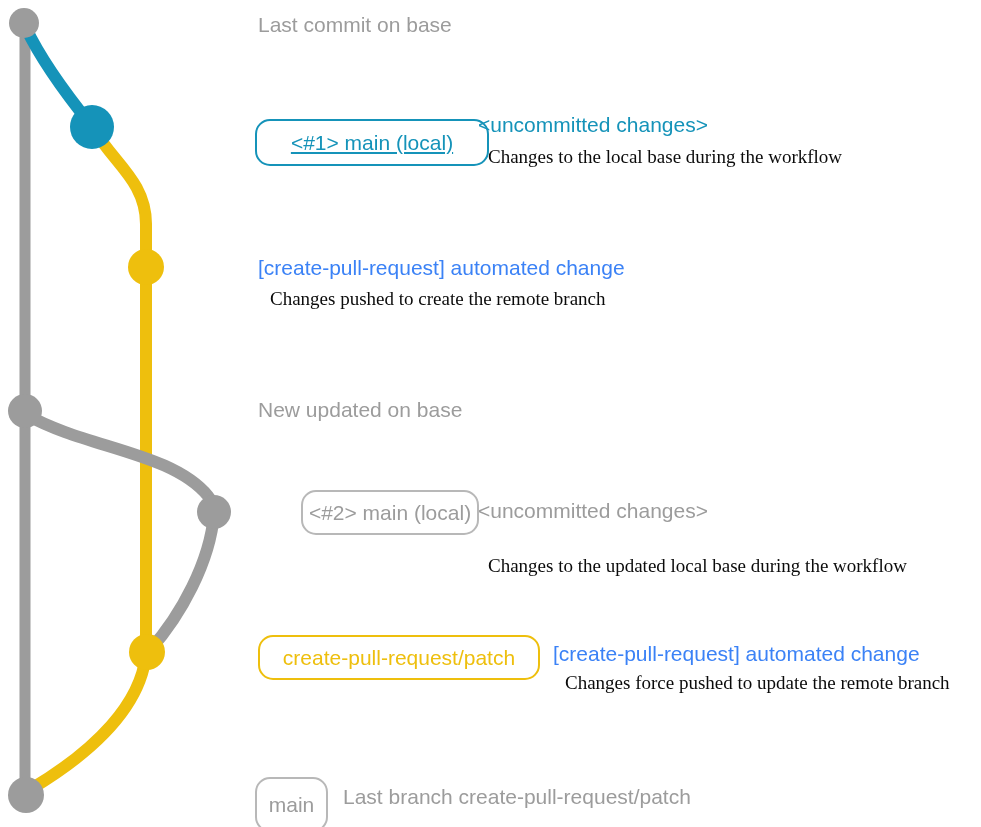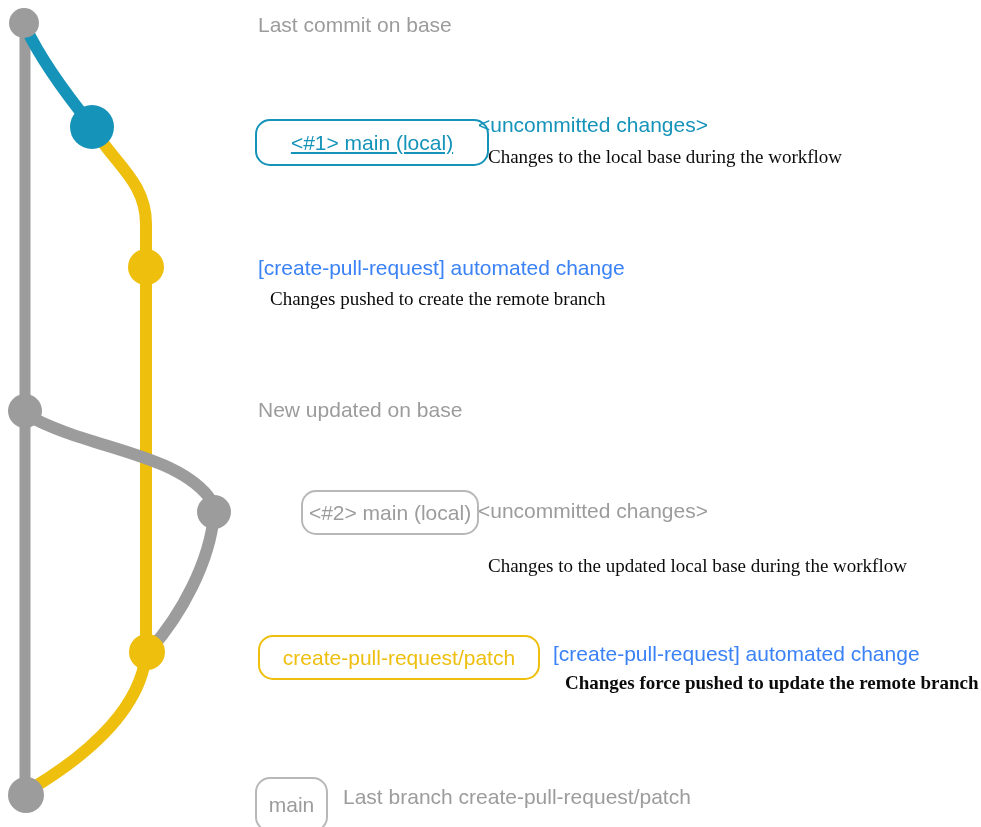--- a/index.html
+++ b/index.html
@@ -86,20 +86,20 @@
   <div class="branch-box gray-box" style="left:257px; top:490px; width:178px; height:45px;margin-left:44px;">
     <span>&lt;#2&gt; main (local)</span>
   </div>
   <div class="txt sans21 gray-txt" style="left:478px; top:499px;">&lt;uncommitted changes&gt;</div>
   <div class="txt serif19" style="left:488px; top:531px;margin-top:24px;">Changes to the updated local base during the workflow</div>
 
   <div class="branch-box yellow-box" style="left:258px; top:635px; width:282px; height:45px;">
     <span>create-pull-request/patch</span>
   </div>
   <div class="txt sans21 yellow-txt" style="left:553px; top:642px;">[create-pull-request] automated change</div>
-  <div class="txt serif19" style="left:565px; top:672px;font-weight:bold;">Changes force pushed to update the remote branch</div>
+  <div class="txt serif19" style="left:565px; top:672px;">Changes force pushed to update the remote branch</div>
 
   <div class="branch-box gray-box" style="left:255px; top:777px; width:73px; height:55px;">
     <span>main</span>
   </div>
   <div class="txt sans21 gray-txt" style="left:343px; top:785px;">Last branch create-pull-request/patch</div>
 
 </div>
 
 </body></html>

